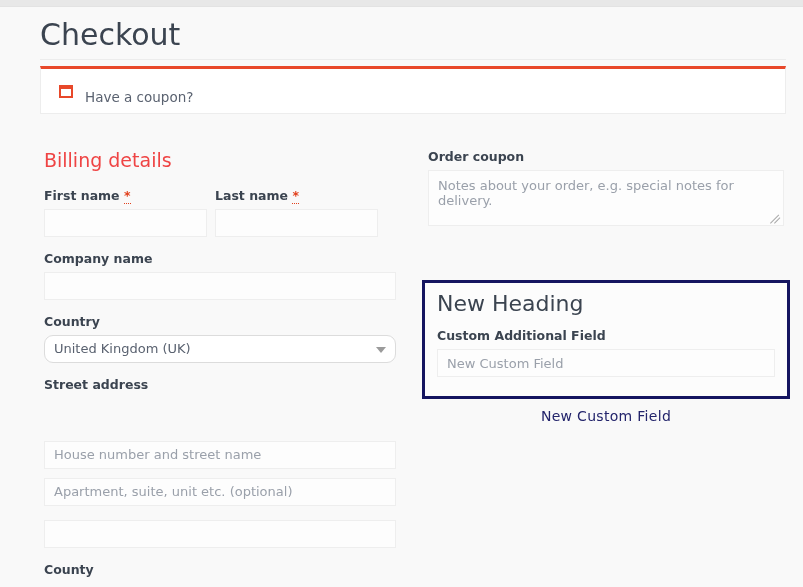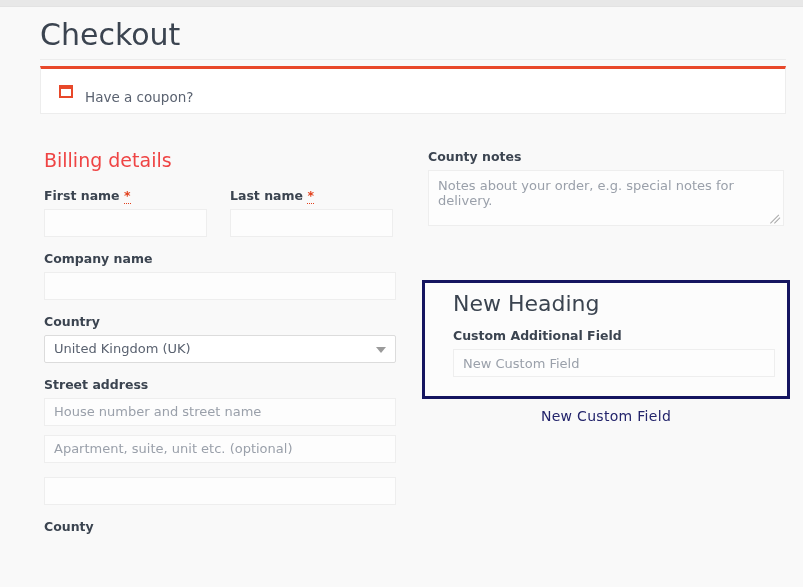--- a/index.html
+++ b/index.html
@@ -105,31 +105,31 @@
     height: 28px;
     background: #fdfdfd;
     border: 1px solid #eeeeee;
     font-size: 13px;
     color: #5a6270;
     padding: 0 9px;
     font-family: "DejaVu Sans", "Liberation Sans", sans-serif;
     outline: none;
   }
   .text-input::placeholder { color: #9aa0aa; }
-  .row2 { display: flex; gap: 23px; }
+  .row2 { display: flex; gap: 8px; }
   .row2 > div { width: 163px; }
   .fgroup { margin-bottom: 14px; }
   
   .select-wrap { position: relative; }
   .select-box {
     width: 100%;
     height: 28px;
     background: #ffffff;
     border: 1px solid #dcdcdc;
-    border-radius: 2px;
+    border-radius: 9px;
     font-size: 13px;
     color: #5a6270;
     padding: 0 26px 0 9px;
     display: flex;
     align-items: center;
   }
   .select-arrow {
     position: absolute;
     right: 10px; top: 12px;
     width: 0; height: 0;
@@ -165,21 +165,21 @@
   }
   .g1 { width: 12px; left: 0px; top: 11px; transform: rotate(-45deg); }
   .g2 { width: 8px;  left: 4px; top: 11px; transform: rotate(-45deg); }
   
   .custom-block {
     position: absolute;
     left: 422px; top: 273px;
     width: 368px; height: 119px;
     border: 3px solid #151560;
     background: #fcfcfc;
-    padding: 8px 12px 0 28px;
+    padding: 8px 12px 0 12px;
   }
   .custom-heading {
     font-size: 22px;
     font-weight: 400;
     color: #3b4450;
     margin: 0 0 12px 0;
     line-height: 1.15;
   }
   .custom-note {
     position: absolute;
@@ -238,35 +238,35 @@
     <div class="fgroup">
       <label class="field-label">Country</label>
       <div class="select-wrap">
         <div class="select-box">United Kingdom (UK)</div>
         <span class="select-arrow"></span>
       </div>
     </div>
 
     <div class="fgroup">
       <label class="field-label">Street address</label>
-      <input class="text-input" type="text" style="margin-bottom: 9px;" placeholder="House number and street name">
+      <input class="text-input" type="text" style="margin-bottom: 9px; margin-top: 43px;" placeholder="House number and street name">
       <input class="text-input" type="text" placeholder="Apartment, suite, unit etc. (optional)" style="">
     </div>
 
     <div class="fgroup">
       <input class="text-input" type="text" value="" style="">
     </div>
 
     <div class="fgroup">
       <label class="field-label">County</label>
     </div>
   </div>
 
   <div class="col-right">
-    <label class="field-label">County notes</label>
+    <label class="field-label">Order coupon</label>
     <div class="notes-area">
       <span class="notes-placeholder">Notes about your order, e.g. special notes for delivery.</span>
       <span class="resize-grip">
         <i class="g1"></i>
           <i class="g2"></i>
       </span>
     </div>
   </div>
 
   <div class="custom-block">

